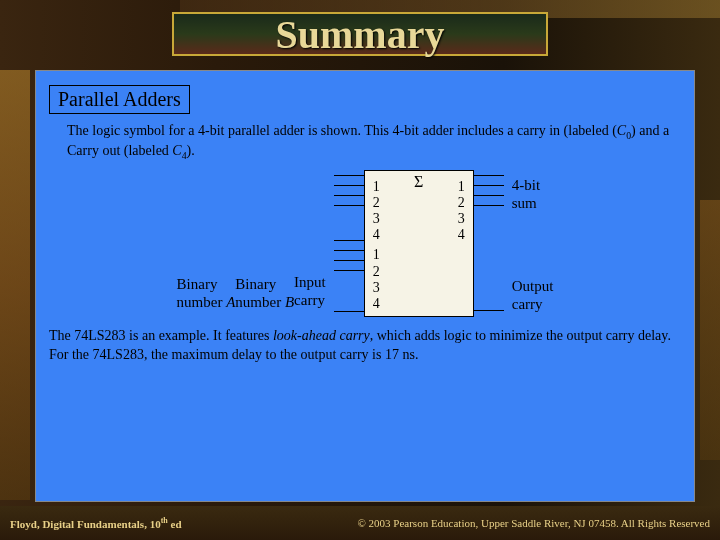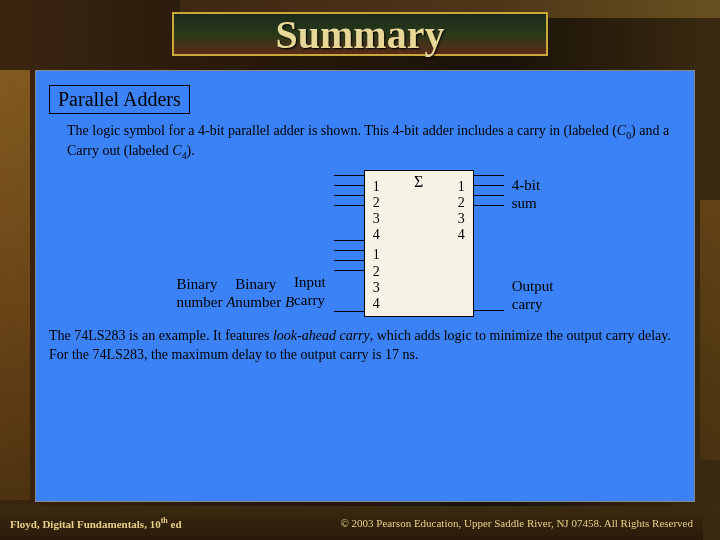--- a/index.html
+++ b/index.html
@@ -25,21 +25,21 @@
   .block-top { text-align: center; font-size: 16px; position: absolute; top: 2px; left: 0; right: 0; }
   .block-cols { display: flex; justify-content: space-between; height: 100%; padding-top: 4px; }
   .pin-col { display: flex; flex-direction: column; font-size: 14px; line-height: 1.15; }
   .pin-col.left { align-items: flex-start; }
   .pin-col.right { align-items: flex-end; padding-top: 0; }
   .pin-gap { height: 4px; }
   .pin-bot { display: flex; justify-content: space-between; font-size: 15px; font-style: italic; padding: 4px 2px 2px 2px; }
   .pin-bot .sub { font-size: 10px; font-style: normal; vertical-align: sub; }
   .dia-right { display: flex; flex-direction: column; justify-content: space-between; align-items: flex-start; padding: 6px 0 2px 0; }
   .wires-r { display: flex; flex-direction: column; margin-right: 8px; }
-  .footer { position: absolute; bottom: 0; left: 0; right: 17px; height: 34px; background: linear-gradient(180deg, #3a2a10, #2a1a0a); display: flex; align-items: center; justify-content: space-between; padding: 0 10px; color: #e8d088; font-size: 11px; }
+  .footer { position: absolute; bottom: 0; left: 0; right: 0; height: 34px; background: linear-gradient(180deg, #3a2a10, #2a1a0a); display: flex; align-items: center; justify-content: space-between; padding: 0 10px; color: #e8d088; font-size: 11px; }
   .footer-left { font-weight: bold; }
   .footer-left sup { font-size: 8px; }
   .italic { font-style: italic; }
   .sub { font-size: 0.7em; vertical-align: sub; }
 </style>
 </head>
 <body>
 
 <div class="bg-decor"></div>
 <div class="bg-top"></div>

